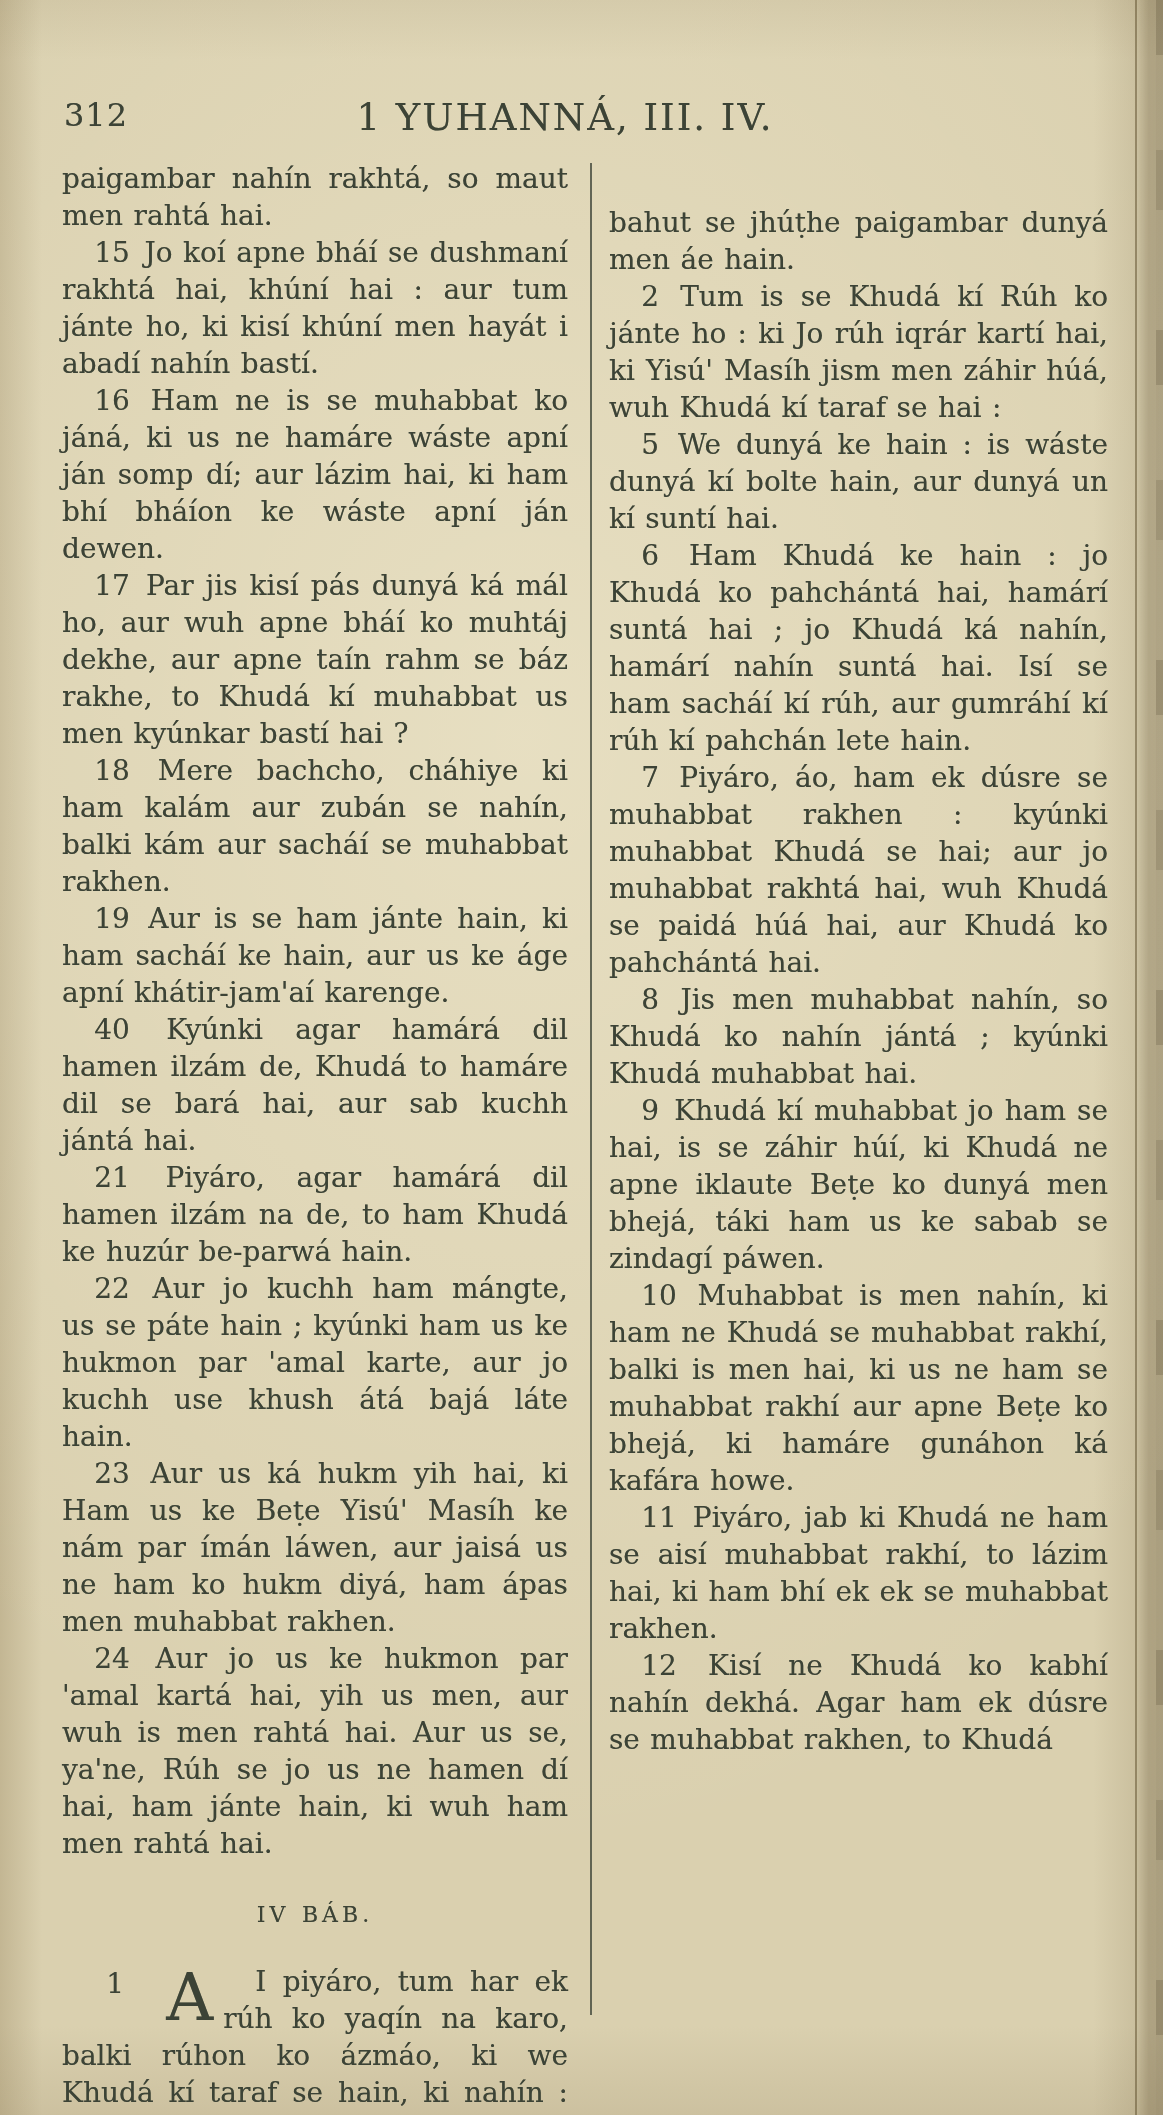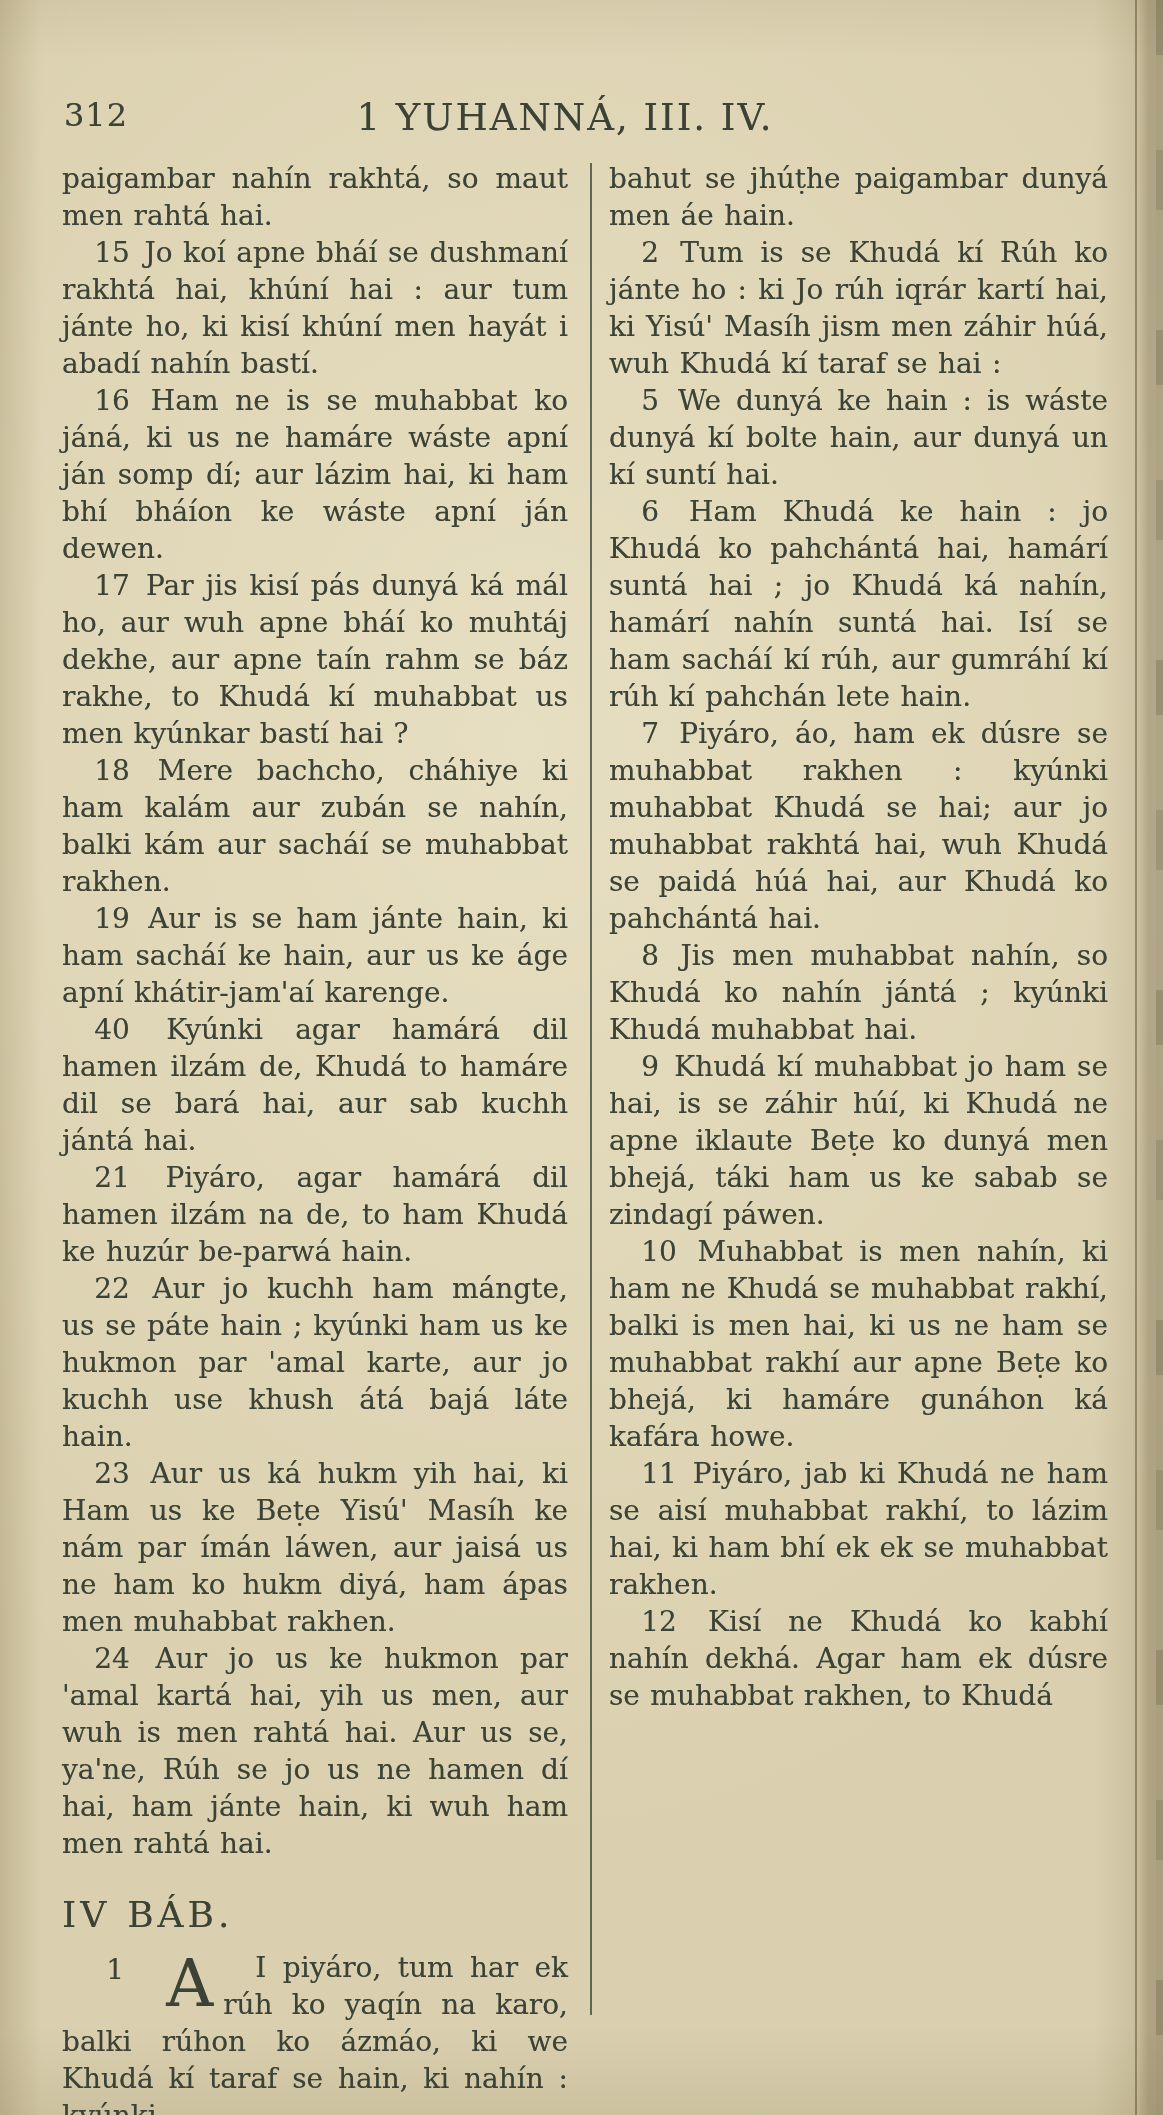--- a/index.html
+++ b/index.html
@@ -43,32 +43,32 @@
     position:absolute;left:0;right:40px;top:0;text-align:center;
     font-size:37px;letter-spacing:2px;white-space:nowrap;
   }
   .col{
     position:absolute;top:160px;
     font-size:28px;line-height:37px;
     text-align:justify;
     word-spacing:1.5px;
   }
   .col-left{left:62px;width:506px;}
-  .col-right{left:609px;width:499px;}
+  .col-right{left:609px;width:499px;margin-top:44px;}
   .divider{
     position:absolute;left:590px;top:163px;width:2px;height:1852px;
     background:#4b5143;opacity:.85;
   }
   p.verse,p.cont{margin:0;padding:0;}
   p.verse{text-indent:1.15em;}
   .vnum{padding-right:.15em;}
   .bab-heading{
-    text-indent:0;
-    font-size:36px;letter-spacing:4px;
-    margin:34px 0 16px 0;
+    text-align:center;text-indent:0;
+    font-size:22px;letter-spacing:4px;
+    margin:34px 0 30px 0;
   }
   .dropcap-wrap{
     float:left;height:70px;
     margin:2px 10px 0 0;
     display:flex;align-items:flex-start;
   }
   .dc-num{font-size:28px;line-height:37px;margin:0 10px 0 12px;}
   .dropcap{
     font-size:65px;line-height:66px;
     letter-spacing:0;

